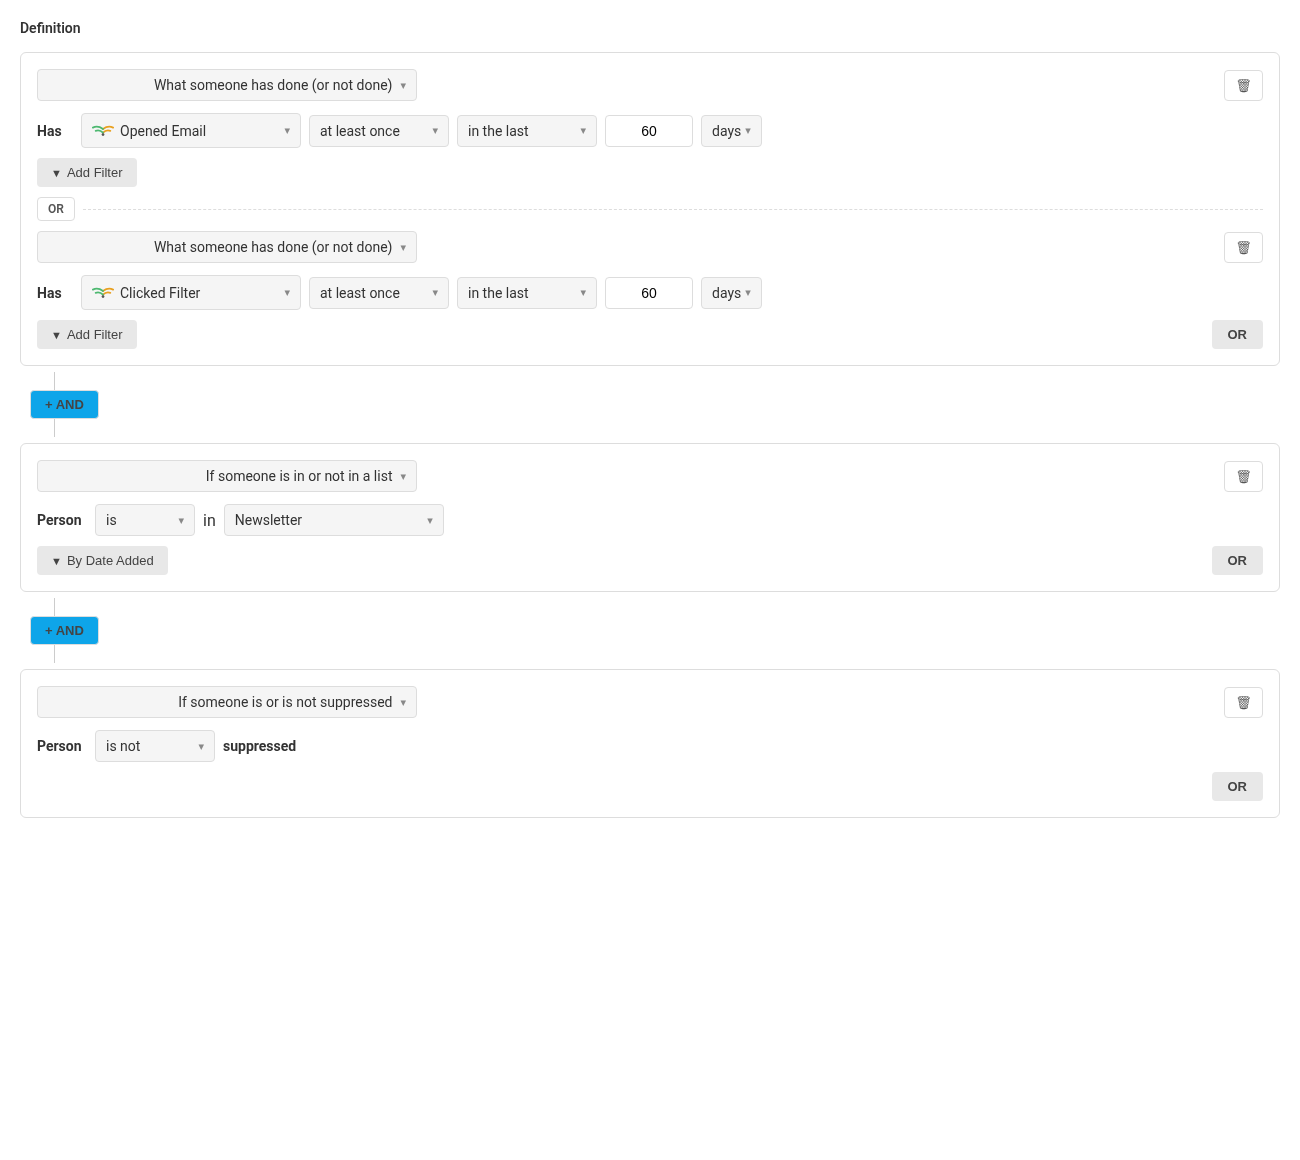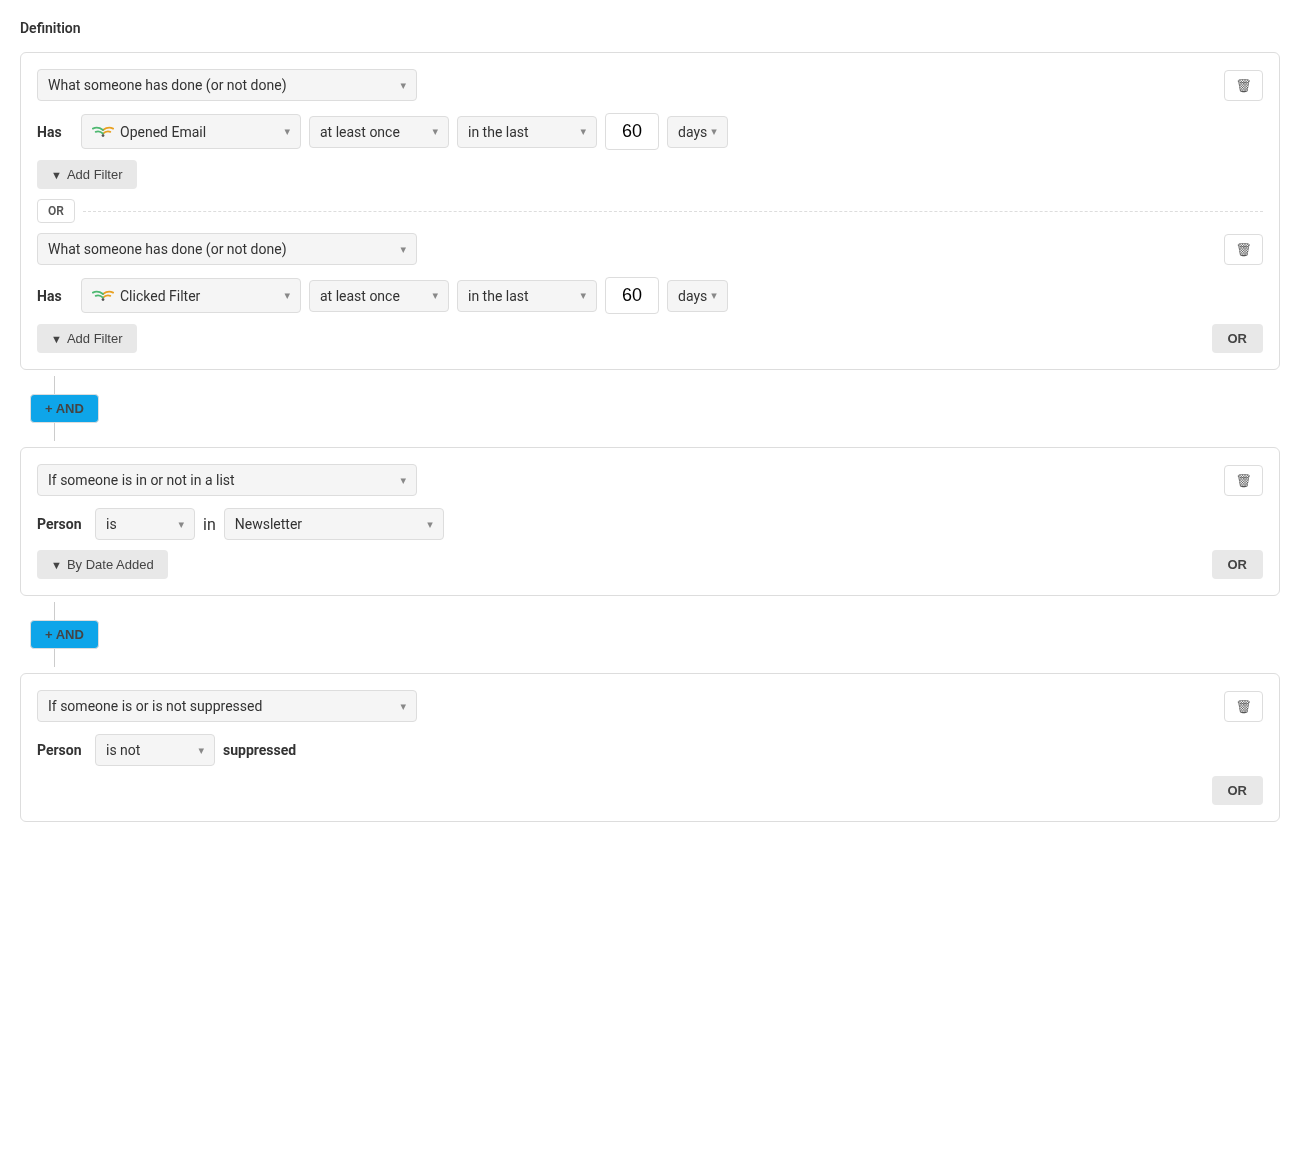--- a/index.html
+++ b/index.html
@@ -25,21 +25,21 @@
     }
     .condition-header {
       display: flex;
       align-items: center;
       justify-content: space-between;
       margin-bottom: 12px;
     }
     .select-dropdown {
       display: flex;
       align-items: center;
-      justify-content: space-between;
+      justify-content: flex-end;
       background: #f5f5f5;
       border: 1px solid #ddd;
       border-radius: 4px;
       padding: 7px 10px;
       cursor: pointer;
       min-width: 0;
     }
     .select-dropdown .chevron {
       margin-left: 8px;
       color: #888;
@@ -110,23 +110,23 @@
       cursor: pointer;
       display: flex;
       align-items: center;
       gap: 6px;
       min-width: 140px;
     }
     .number-input {
       border: 1px solid #ddd;
       border-radius: 4px;
       padding: 7px 10px;
-      width: 54px;
+      width: 88px;
       text-align: center;
-      font-size: 18px;
+      font-size: 14px;
     }
     .unit-select {
       background: #f5f5f5;
       border: 1px solid #ddd;
       border-radius: 4px;
       padding: 7px 10px;
       cursor: pointer;
       display: flex;
       align-items: center;
       gap: 4px;

